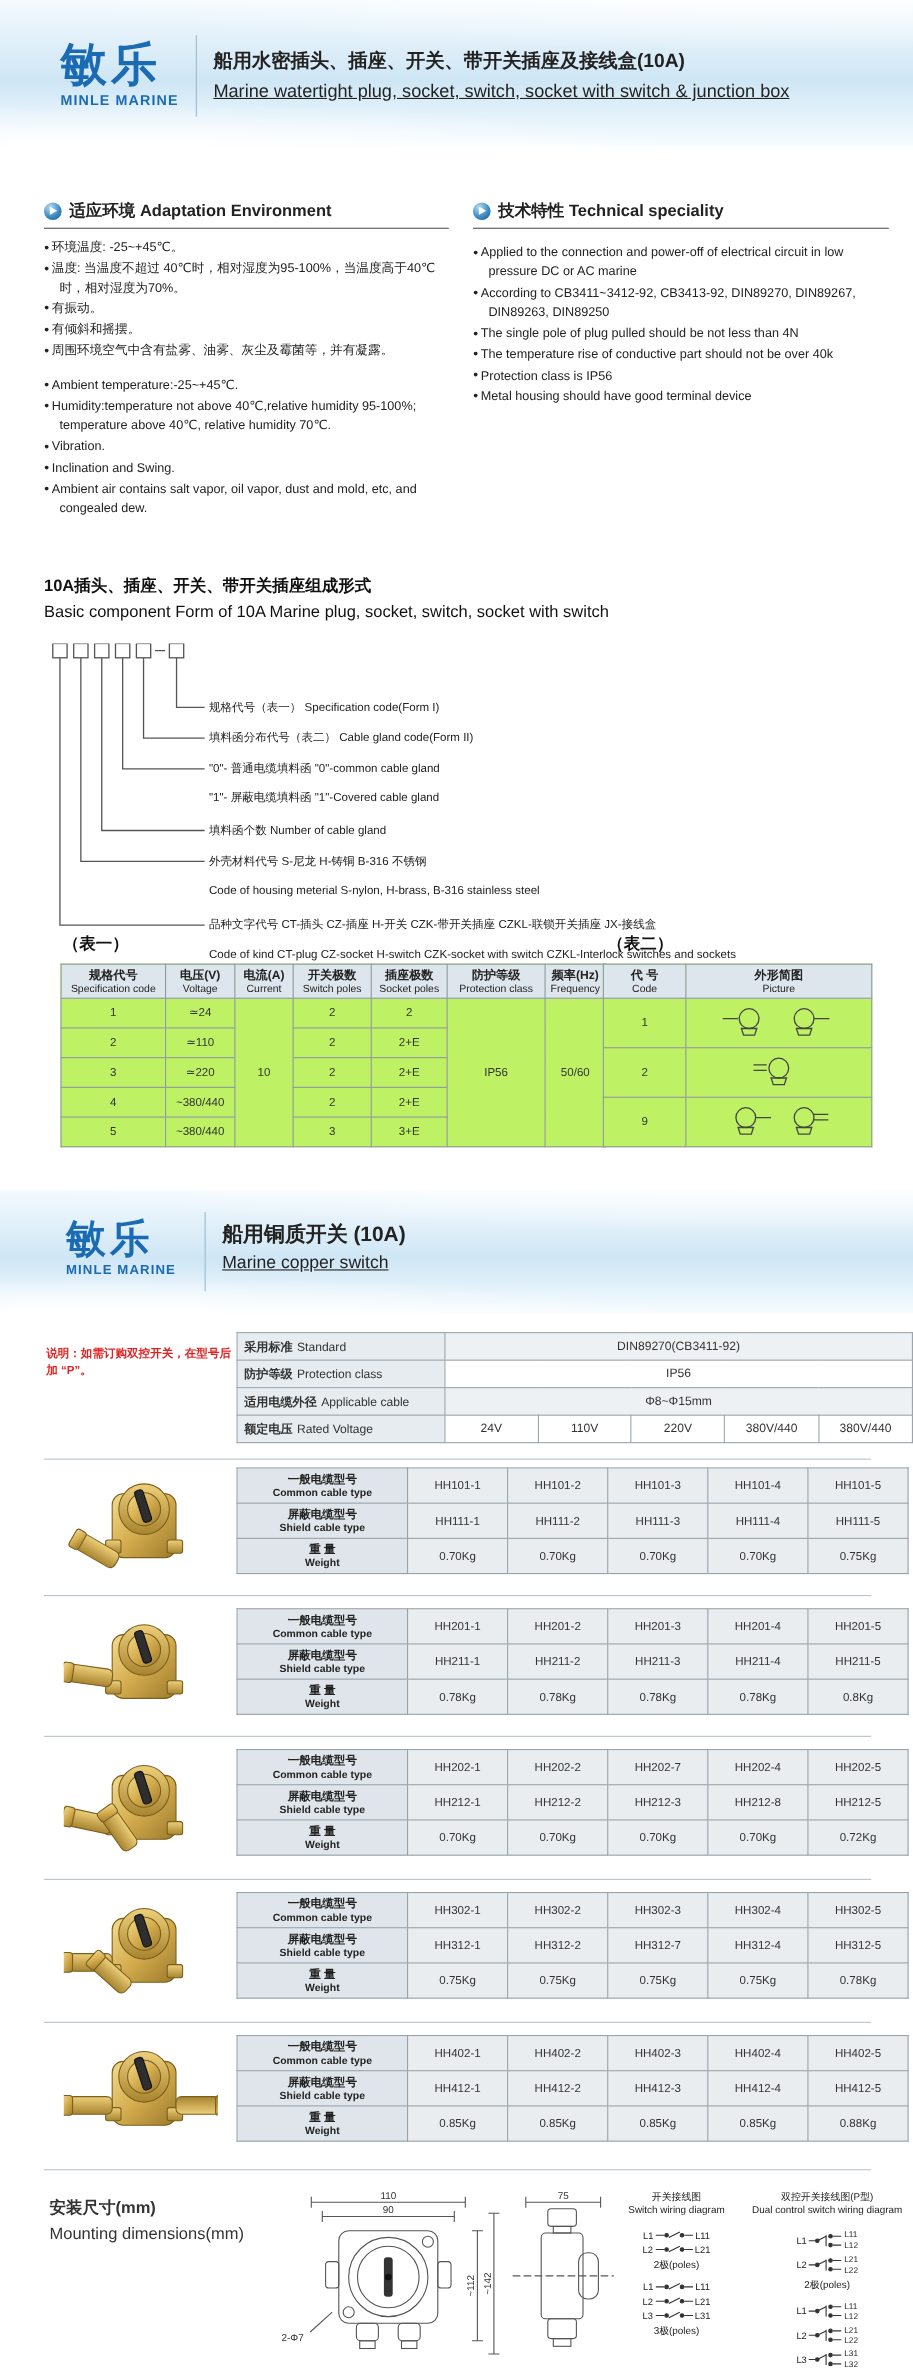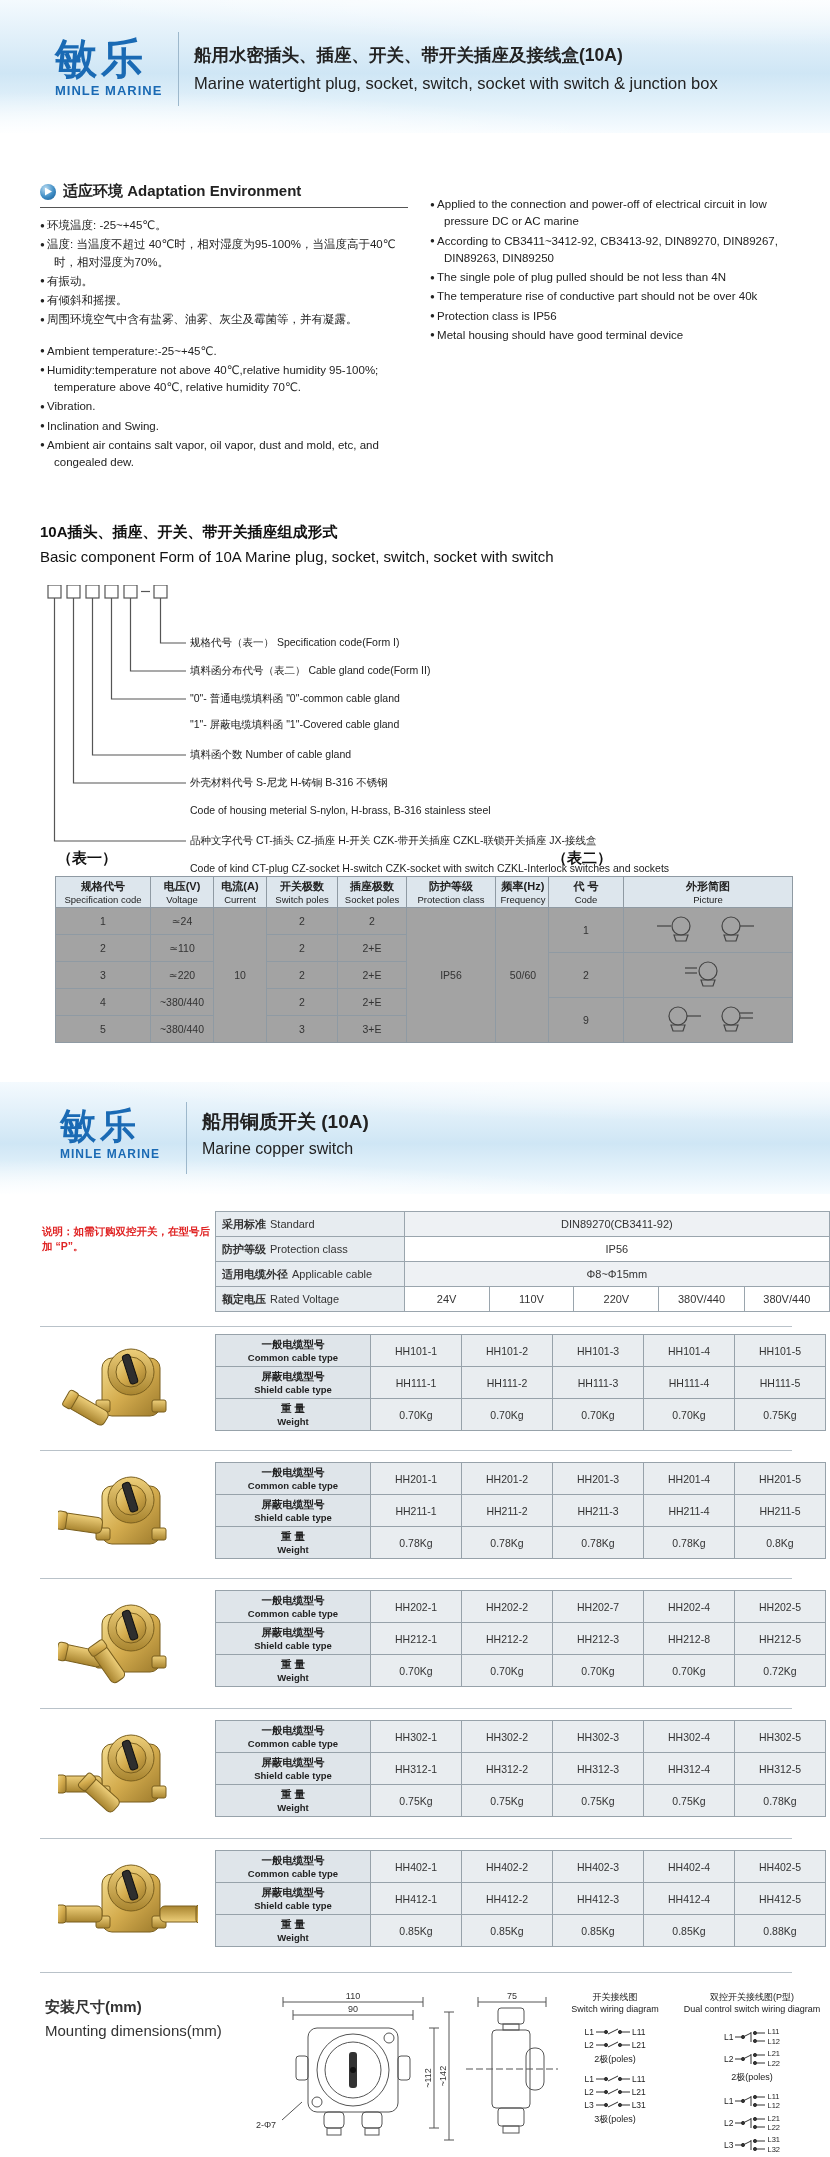--- a/index.html
+++ b/index.html
@@ -11,41 +11,41 @@
       radial-gradient(120% 95% at 12% 128%, rgba(255,255,255,.95) 28%, rgba(255,255,255,0) 62%),
       radial-gradient(150% 110% at 88% -40%, rgba(255,255,255,.85) 32%, rgba(255,255,255,0) 68%),
       linear-gradient(180deg,#f4fafe 0%,#cfe6f5 55%,#e2f1fa 78%,#f7fcff 100%);}
   .band1{top:0;height:133px;}
   .band2{top:1082px;height:112px;}
   .logo{position:absolute;}
   .logo-cn{font-weight:bold;color:#1a6ab4;letter-spacing:4px;line-height:1;}
   .logo-en{font-weight:bold;color:#1a6ab4;letter-spacing:1px;}
   .vrule{position:absolute;width:1px;background:#9db8cc;}
   .htitle-cn{position:absolute;font-weight:bold;color:#222;}
-  .htitle-en{position:absolute;color:#222;}
+  .htitle-en{position:absolute;color:#222;text-decoration:underline;}
   
   .sec{position:absolute;}
   .sechead{display:flex;align-items:center;gap:7px;border-bottom:1px solid #555;padding-bottom:6px;margin-bottom:9px;}
   .cicon{width:16px;height:16px;border-radius:50%;position:relative;flex:0 0 16px;
     background:radial-gradient(circle at 35% 28%, #b9dcf2, #3e8cc4 55%, #13578f);}
   .cicon::after{content:"";position:absolute;left:5px;top:4px;width:7px;height:8px;background:#fff;
     clip-path:polygon(0 0,100% 50%,0 100%);}
   .sectitle{font-size:15px;font-weight:bold;color:#222;text-align:right;}
   ul.blist{list-style:none;margin:0;padding:0;font-size:11.5px;line-height:1.5;color:#222;}
   ul.blist li{padding-left:14px;text-indent:-14px;margin:2px 0;}
   ul.blist li::before{content:"● ";font-size:8px;vertical-align:1.5px;}
   ul.blist.en{margin-top:14px;}
   
   .comp-title-cn{position:absolute;font-size:15px;font-weight:bold;color:#111;}
   .comp-title-en{position:absolute;font-size:15px;color:#111;}
   .diagram{position:absolute;left:40px;top:585px;width:760px;height:330px;}
   .dlabel{position:absolute;left:150px;font-size:10.5px;color:#222;white-space:nowrap;text-align:center;}
   
   .tcaption{position:absolute;font-size:15px;font-weight:bold;color:#111;}
-  table.t1,table.t2{border-collapse:collapse;position:absolute;background:#a3a3a3;}
+  table.t1,table.t2{border-collapse:collapse;position:absolute;background:#bef264;}
   table.t1{left:55px;top:876px;}
   table.t2{left:548px;top:876px;}
   .t1 th,.t2 th{background:#dde6ed;border:1px solid #8f9aa3;padding:2px 3px;}
   .t1 td,.t2 td{border:1px solid #8f9aa3;text-align:center;font-size:10.5px;padding:2px;height:22px;}
   .hcn{font-size:11px;font-weight:bold;color:#222;}
   .hen{font-size:9.5px;font-weight:normal;color:#222;}
   
   .remark{position:absolute;left:42px;top:1224px;width:168px;color:#e02424;font-size:10.5px;line-height:1.45;}
   .remark .rcn{font-weight:bold;margin-bottom:2px;}
   table.spec{border-collapse:collapse;position:absolute;left:215px;top:1211px;}
@@ -118,20 +118,24 @@
     <ul class="blist en">
       <li>Ambient temperature:-25~+45℃.</li>
       <li>Humidity:temperature not above 40℃,relative humidity 95-100%; temperature above 40℃, relative humidity 70℃.</li>
       <li>Vibration.</li>
       <li>Inclination and Swing.</li>
       <li>Ambient air contains salt vapor, oil vapor, dust and mold, etc, and congealed dew.</li>
     </ul>
   </div>
 
   <div class="sec" style="left:430px;top:182px;width:378px">
+    <div class="sechead">
+      <span class="cicon"></span>
+      <span class="sectitle">技术特性 Technical speciality</span>
+    </div>
     <ul class="blist en">
       <li>Applied to the connection and power-off of electrical circuit in low pressure DC or AC marine</li>
       <li>According to CB3411~3412-92, CB3413-92, DIN89270, DIN89267, DIN89263, DIN89250</li>
       <li>The single pole of plug pulled should be not less than 4N</li>
       <li>The temperature rise of conductive part should not be over 40k</li>
       <li>Protection class is IP56</li>
       <li>Metal housing should have good terminal device</li>
     </ul>
   </div>
 
@@ -550,21 +554,21 @@
         <td>HH302-4</td>
         <td>HH302-5</td>
       </tr>
       <tr>
         <th>
               <div class="pcn">屏蔽电缆型号</div>
               <div class="pen">Shield cable type</div>
             </th>
         <td>HH312-1</td>
         <td>HH312-2</td>
-        <td>HH312-3</td>
+        <td>HH312-7</td>
         <td>HH312-4</td>
         <td>HH312-5</td>
       </tr>
       <tr>
         <th>
               <div class="pcn">重 量</div>
               <div class="pen">Weight</div>
             </th>
         <td>0.75Kg</td>
         <td>0.75Kg</td>

